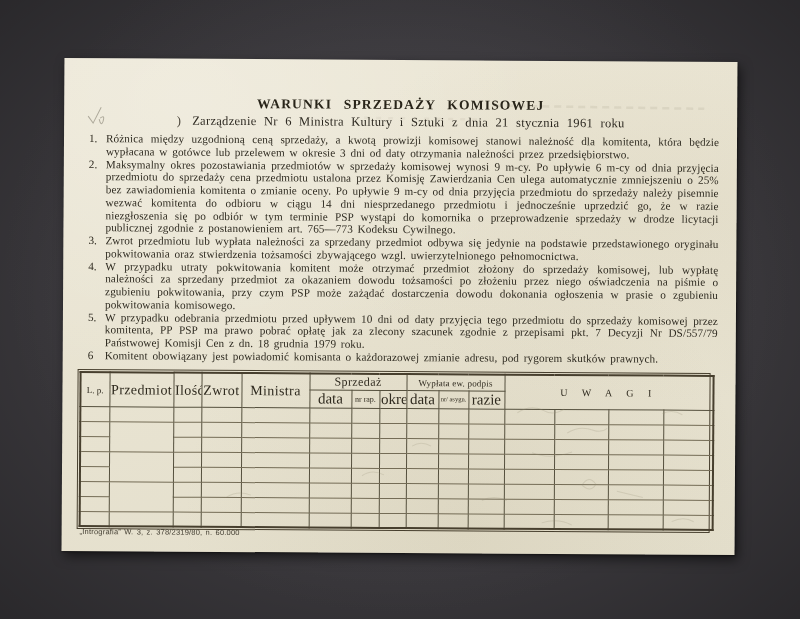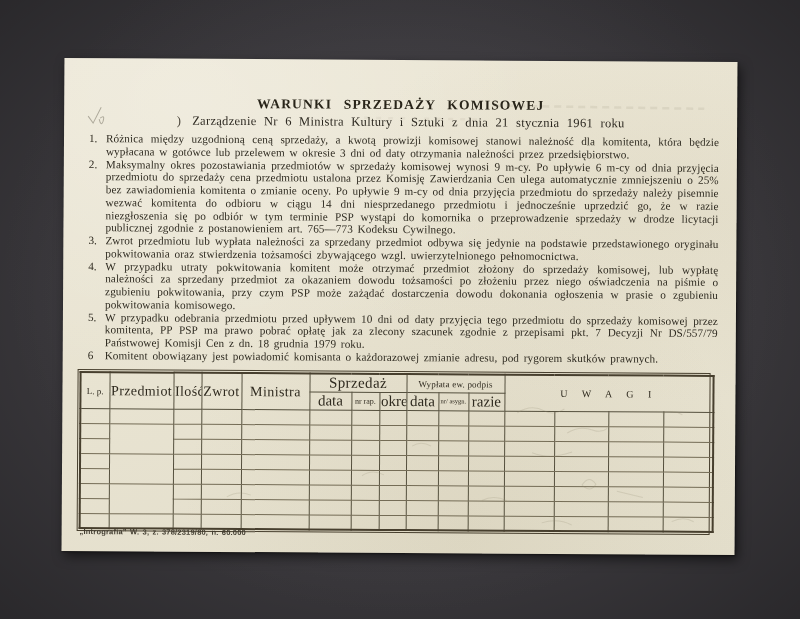--- a/index.html
+++ b/index.html
@@ -51,30 +51,30 @@
   table { border-collapse:collapse; table-layout:fixed; width:100%; border:2px solid #473f2e; }
   th, td { border:1px solid #55503e; padding:0 1px; overflow:hidden; }
   thead th { font-weight:normal; color:#2f2a1f; text-align:center; vertical-align:middle; }
   thead tr.gr { height:16px; }
   thead tr.sr { height:14px; }
   tbody td { height:15px; border-left-color:#55503e; border-right-color:#55503e;
              border-top-color:#746c56; border-bottom-color:#746c56; }
   tbody tr:last-child td { height:14px; }
   .h-main  { font-size:14px; letter-spacing:.4px; }
   .h-lp    { font-size:9px;margin-left:44px; }
-  .h-group { font-size:15px; letter-spacing:.4px; }
+  .h-group { font-size:12px; letter-spacing:.4px; }
   .h-wyp   { font-size:9px; letter-spacing:.2px; }
   .h-sub   { font-size:15px; }
   .h-nrrap { font-size:8px; }
   .h-asygn { font-size:6.5px; line-height:6.5px; }
   .h-uwagi { font-size:10px; letter-spacing:6px; }
   .imprint {
     position:absolute; top:469px; left:18px;
     font-family:"Liberation Sans", sans-serif; font-size:7.5px;
-    color:#423d31; letter-spacing:.2px; word-spacing:1px;font-weight:bold;
+    color:#423d31; letter-spacing:.2px; word-spacing:1px;
   }
   .ghosts { position:absolute; left:0; top:0; width:673px; height:493px; pointer-events:none; }
 </style>
 </head>
 <body>
 
 <div class="paper">
 
   <div class="doc-title">WARUNKI SPRZEDAŻY KOMISOWEJ</div>
 

